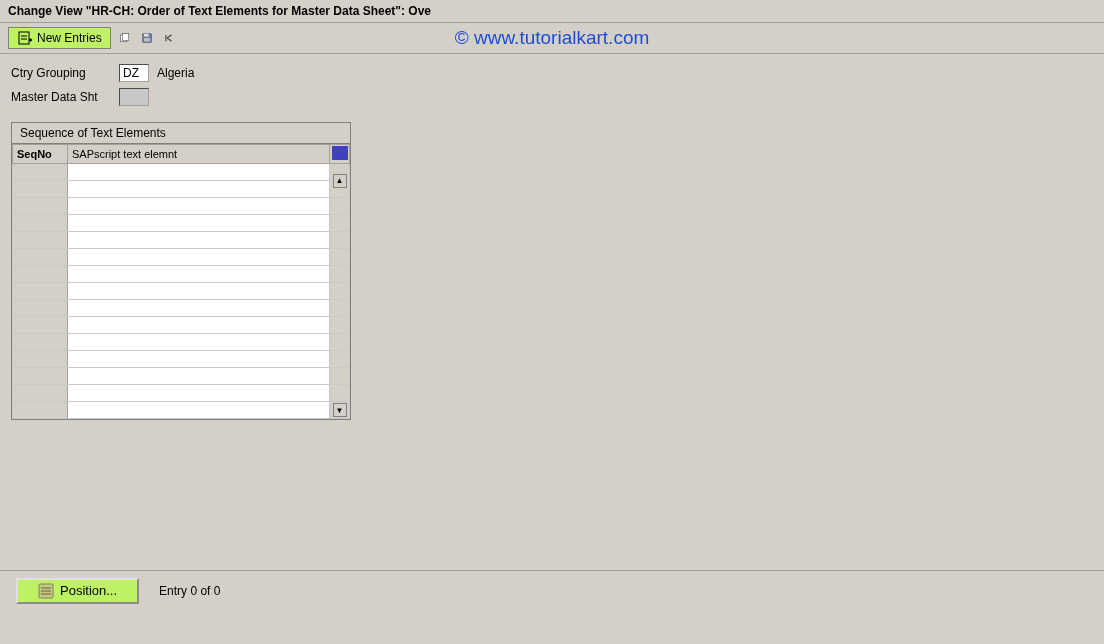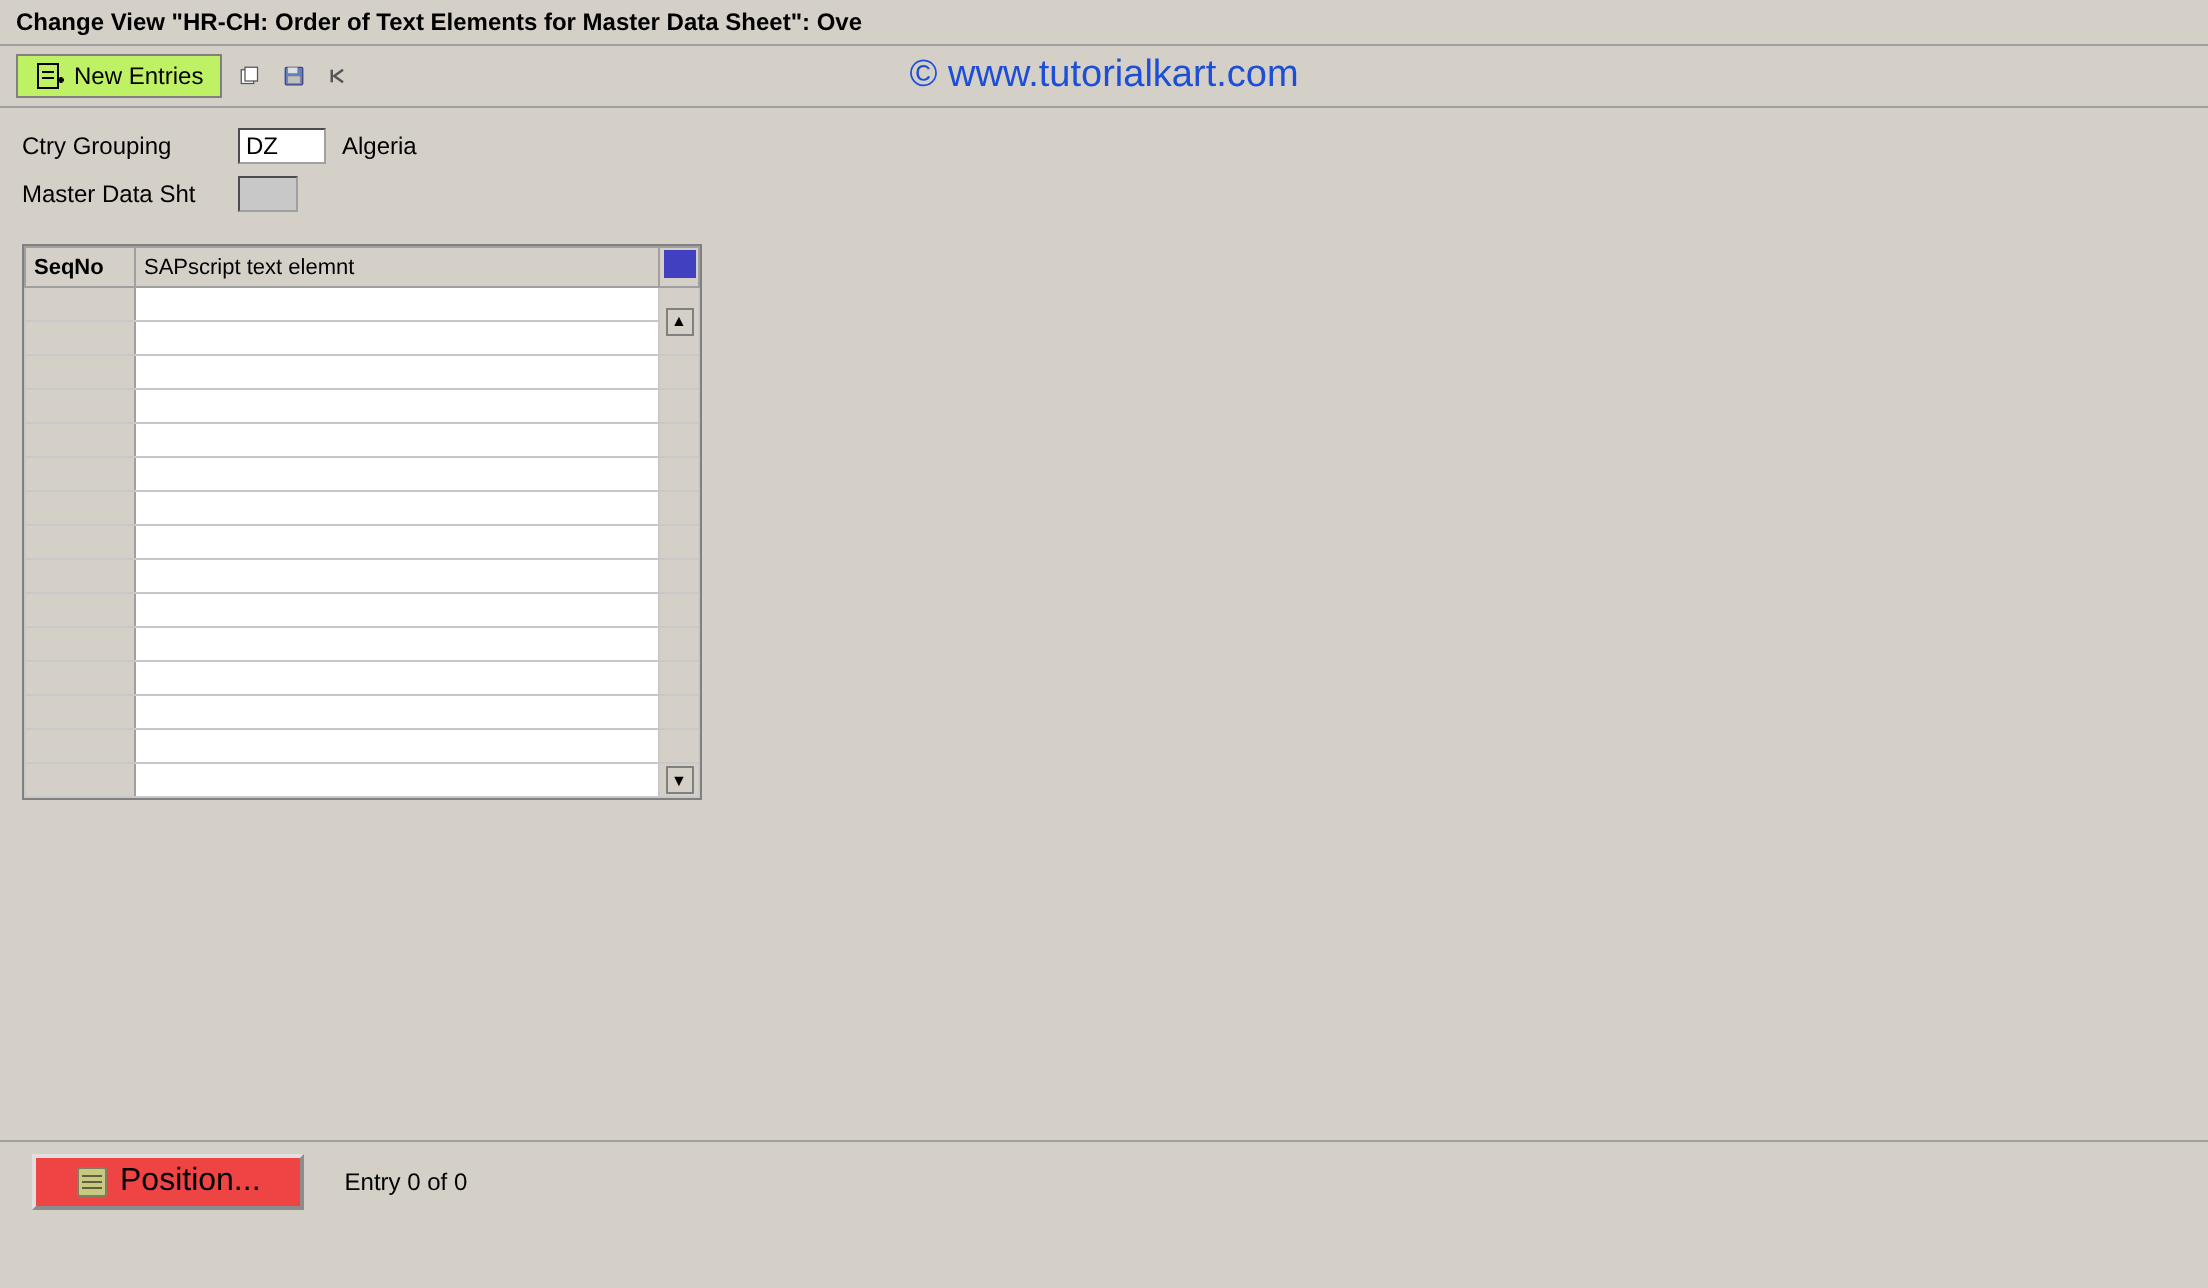--- a/index.html
+++ b/index.html
@@ -165,24 +165,24 @@
       height: 40px;
       background: #d4d0c8;
       border-top: 1px solid #a0a0a0;
       display: flex;
       align-items: center;
       padding: 0 16px;
       gap: 20px;
     }
 
     .position-btn {
-      background: #ef4444;
+      background: #bef264;
       border: 2px outset #e0e0e0;
       padding: 3px 20px;
-      font-size: 16px;
+      font-size: 13px;
       cursor: pointer;
       display: flex;
       align-items: center;
       gap: 6px;
     }
 
     .entry-info {
       font-size: 12px;
       color: #000;
       text-align: center;
@@ -238,30 +238,31 @@
     </svg>
   </span>
 
   <span class="watermark">© www.tutorialkart.com</span>
 </div>
 
 <div class="main-content">
 
   <div class="field-row">
     <span class="field-label">Ctry Grouping</span>
-    <input class="field-input small" type="text" value="DZ" style="width: 44px;">
+    <input class="field-input small" type="text" value="DZ" style="width: 30px;">
     <span class="field-value">Algeria</span>
   </div>
 
   <div class="field-row">
     <span class="field-label">Master Data Sht</span>
     <input class="field-input small" type="text" value="" style="width: 30px; background: rgb(200, 200, 200);">
   </div>
 
   <div class="sequence-table-container">
+    <div class="sequence-table-header">Sequence of Text Elements</div>
     <div class="table-with-scroll">
       <table class="sequence-table">
         <thead>
           <tr>
             <th style="width:52px;font-weight:bold;">
               <span>SeqNo</span>
             </th>
             <th>
               <span>SAPscript text elemnt</span>
             </th>

